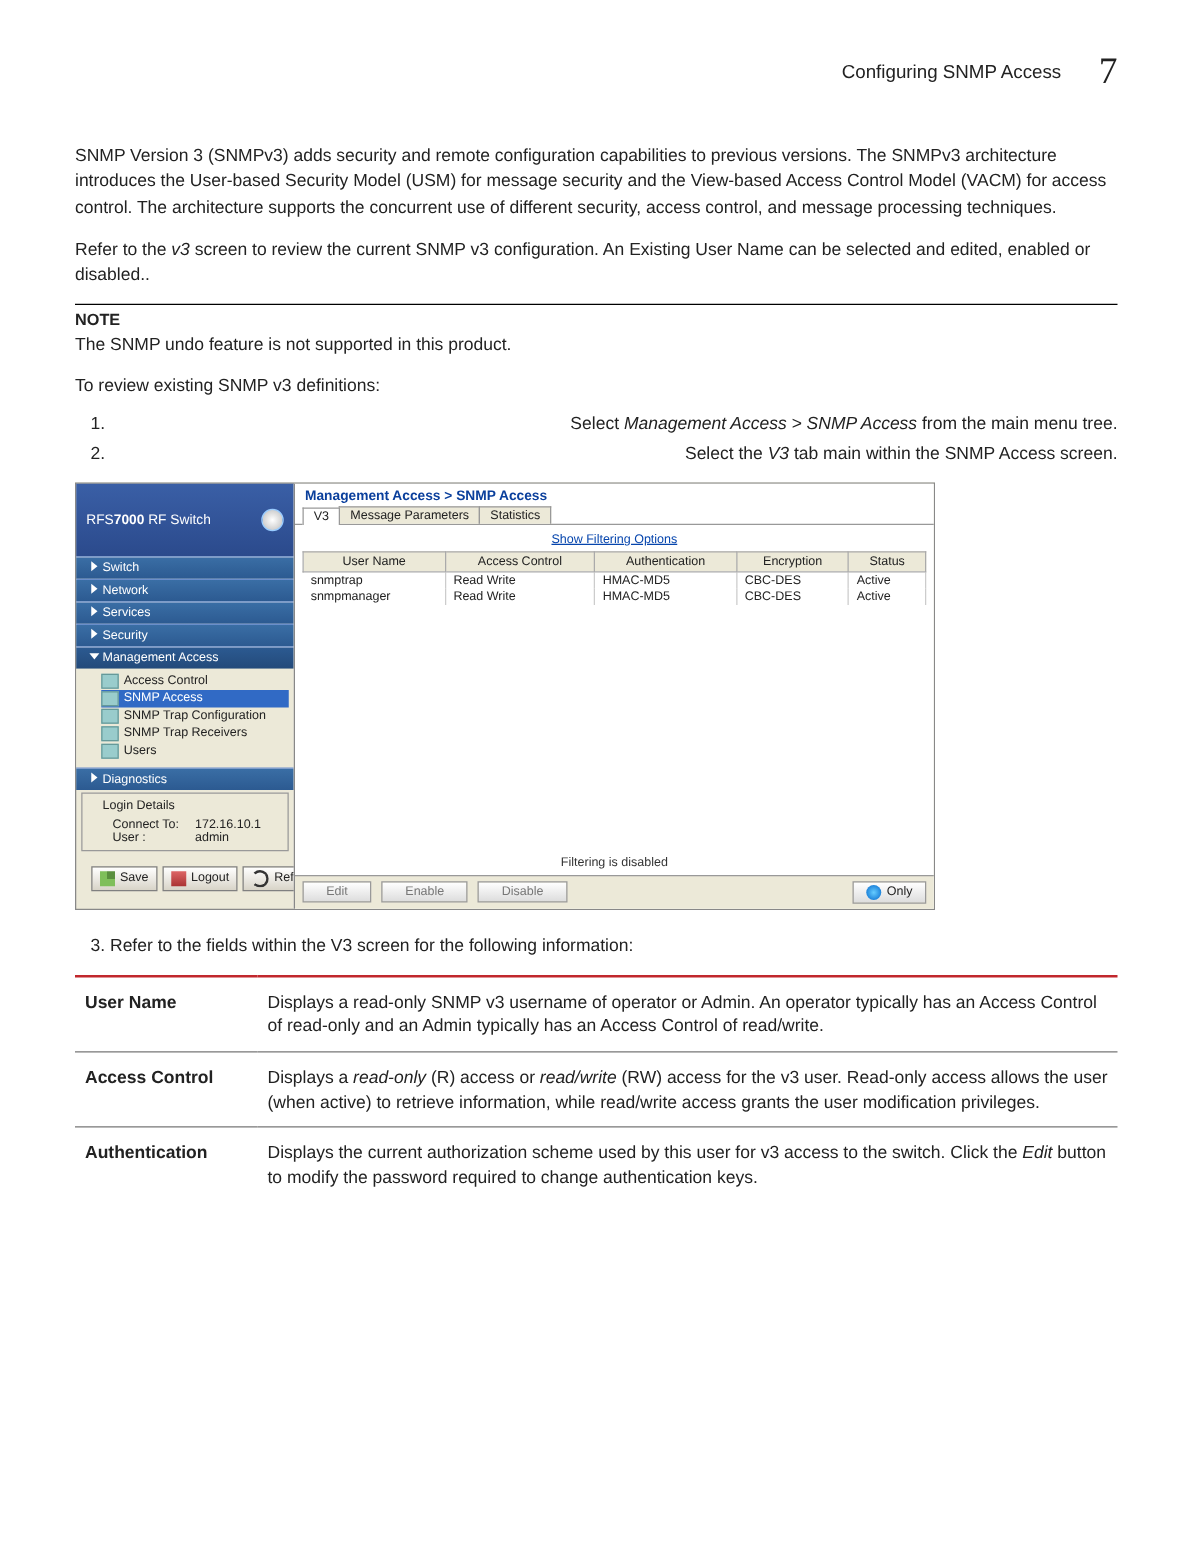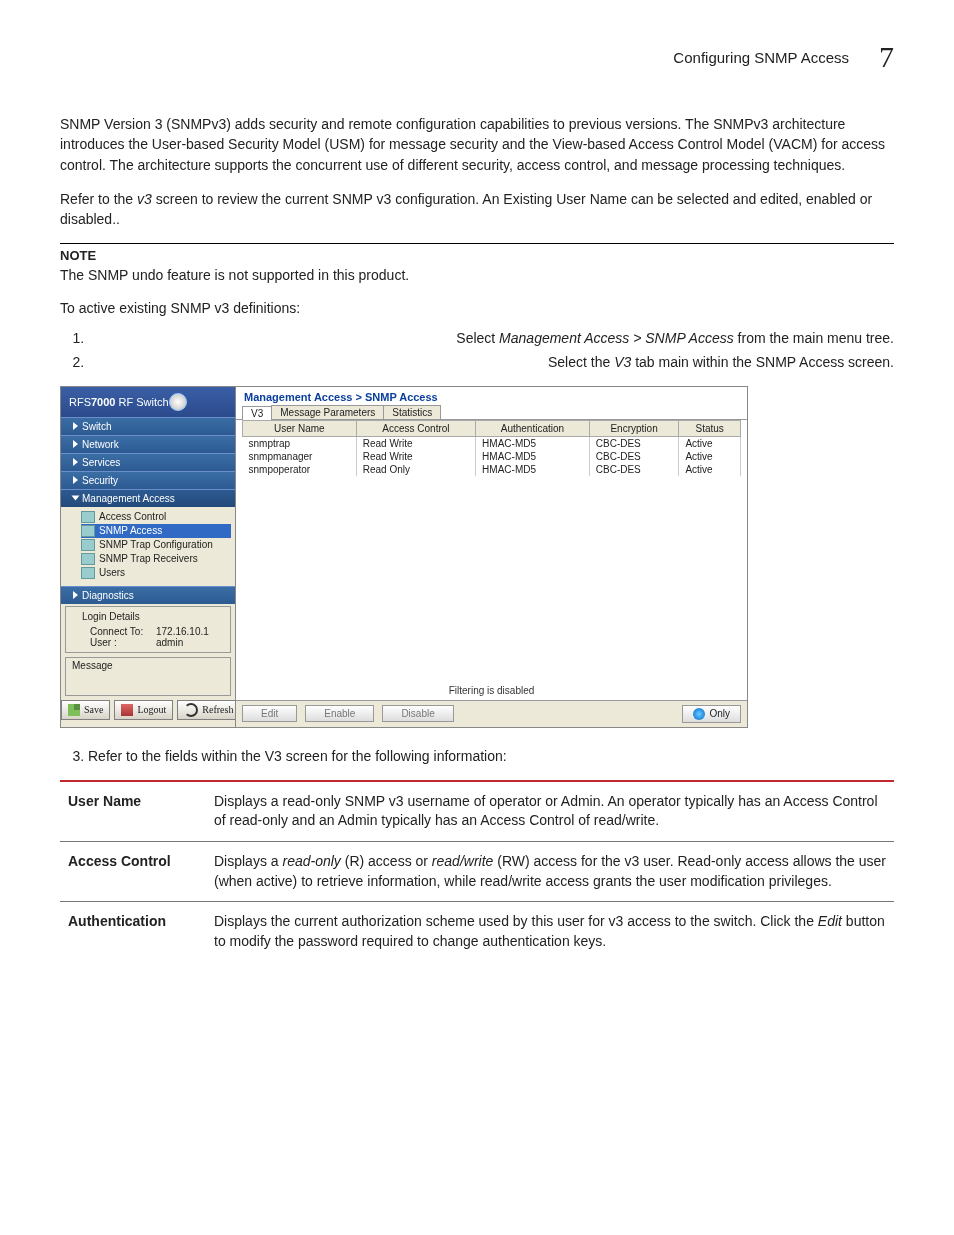--- a/index.html
+++ b/index.html
@@ -35,22 +35,22 @@
     font-family: Tahoma, Arial, sans-serif;
     font-size: 10px;
     background: #ece9d8;
     display: flex;
     flex-direction: column;
   }
   .ss-body { display: flex; min-height: 340px; }
   .ss-sidebar { width: 174px; display: flex; flex-direction: column; }
   .ss-brand {
     background: linear-gradient(#3a5fa6, #2b4a8c);
-    color: #fff; font-size: 11px; padding: 6px 8px;
-    display: flex; align-items: center;
+    color: #fff; font-size: 11px; padding: 20px 8px;
+    display: flex; justify-content: space-between; align-items: center;
   }
   .ss-brand .logo {
     width: 16px; height: 16px; border-radius: 50%;
     background: radial-gradient(#fff, #bbb); border:1px solid #9cf;
   }
   .nav-item {
     background: linear-gradient(#3a6ea5, #2c5a91);
     color: #fff; padding: 3px 12px; border-top: 1px solid #6a8ecb;
     cursor: pointer;
   }
@@ -61,21 +61,21 @@
   .nav-caret.down{transform:rotate(90deg);}
   .subnav { background:#ece9d8; padding:3px 4px 6px 20px; }
   .subnav-item{ padding:1px 0; display:flex;align-items:center;gap:4px;cursor:pointer;}
   .subnav-item.selected{ background:#316ac5;color:#fff;}
   .sub-icon{width:12px;height:10px;background:#9cc; border:1px solid #699;}
   .login-box{border:1px solid #999;margin:2px 4px 0 4px;padding:4px 16px;font-size:10px;flex:0 0 auto;}
   .login-box .t{margin-bottom:4px;}
   .login-row{display:flex;gap:6px;padding-left:8px;}
   .login-row span:first-child{width:60px;}
   .msg-box{border:1px solid #999;margin:4px;padding:2px 6px 24px 6px;}
-  .sb-btns{display:flex;gap:4px;justify-content:space-between;margin:0;font-family:Liberation Serif, serif;}
+  .sb-btns{display:flex;gap:4px;justify-content:space-between;margin:12px;}
   .win-btn{
     background:linear-gradient(#fff,#d8d4c8);
     border:1px solid #808080;padding:2px 6px;font-size:10px;
     display:flex;align-items:center;gap:4px;cursor:pointer;
   }
   .ic{width:12px;height:12px;display:inline-block;}
   .ic-save{background:conic-gradient(#5a8f3e 25%,#7fbf5a 0);}
   .ic-logout{background:linear-gradient(#d66,#a33);}
   .ic-refresh{border:2px solid #333;border-radius:50%;border-left-color:transparent;width:10px;height:10px;}
   .ss-main{flex:1;background:#fff;border-left:1px solid #888;display:flex;flex-direction:column;}
@@ -112,21 +112,21 @@
 
 <p class="paragraph">SNMP Version 3 (SNMPv3) adds security and remote configuration capabilities to previous versions. The SNMPv3 architecture introduces the User-based Security Model (USM) for message security and the View-based Access Control Model (VACM) for access control. The architecture supports the concurrent use of different security, access control, and message processing techniques.</p>
 <p class="paragraph">
   <span>Refer to the </span><span class="italic">v3</span><span> screen to review the current SNMP v3 configuration. An Existing User Name can be selected and edited, enabled or disabled..</span>
 </p>
 
 <hr class="hr">
 <div class="note-label">NOTE</div>
 <p class="paragraph" style="margin-top:2px;">The SNMP undo feature is not supported in this product.</p>
 
-<p class="lead">To active existing SNMP v3 definitions:</p>
+<p class="lead">To review existing SNMP v3 definitions:</p>
 <ol class="steps">
   <li>
     <span>Select </span><span class="italic">Management Access &gt; SNMP Access</span><span> from the main menu tree.</span>
   </li>
   <li>
     <span>Select the </span><span class="italic">V3</span><span> tab main within the SNMP Access screen.</span>
   </li>
 </ol>
 
 <div class="screenshot">
@@ -171,21 +171,20 @@
         <div class="t">Login Details</div>
         <div class="login-row">
             <span>Connect To:</span>
             <span>172.16.10.1</span>
           </div>
         <div class="login-row">
             <span>User :</span>
             <span>admin</span>
           </div>
       </div>
-      <div class="msg-box"><span>Message</span></div>
       <div class="sb-btns">
         <div class="win-btn">
             <span class="ic ic-save"></span>
             <span>Save</span>
           </div>
         <div class="win-btn">
             <span class="ic ic-logout"></span>
             <span>Logout</span>
           </div>
         <div class="win-btn">
@@ -195,20 +194,21 @@
       </div>
     </div>
 
     <div class="ss-main">
       <div class="crumb">Management Access &gt; SNMP Access</div>
       <div class="tabs">
         <div class="tab active">V3</div>
         <div class="tab">Message Parameters</div>
         <div class="tab">Statistics</div>
       </div>
+      <div class="filter-link">Show Filtering Options</div>
       <table class="data">
         <thead>
             <tr>
           <th>User Name</th>
           <th>Access Control</th>
           <th>Authentication</th>
           <th>Encryption</th>
           <th>Status</th>
         </tr>
           </thead>
@@ -220,27 +220,20 @@
               <td>CBC-DES</td>
               <td>Active</td>
           </tr>
           <tr>
             <td>snmpmanager</td>
               <td>Read Write</td>
               <td>HMAC-MD5</td>
               <td>CBC-DES</td>
               <td>Active</td>
           </tr>
-          <tr>
-            <td>snmpoperator</td>
-              <td>Read Only</td>
-              <td>HMAC-MD5</td>
-              <td>CBC-DES</td>
-              <td>Active</td>
-          </tr>
         </tbody>
       </table>
       <div class="spacer"></div>
       <div class="filter-status">Filtering is disabled</div>
       <div class="footer-btns">
         <div class="footer-left">
           <div class="flat-btn">Edit</div>
           <div class="flat-btn">Enable</div>
           <div class="flat-btn">Disable</div>
         </div>

